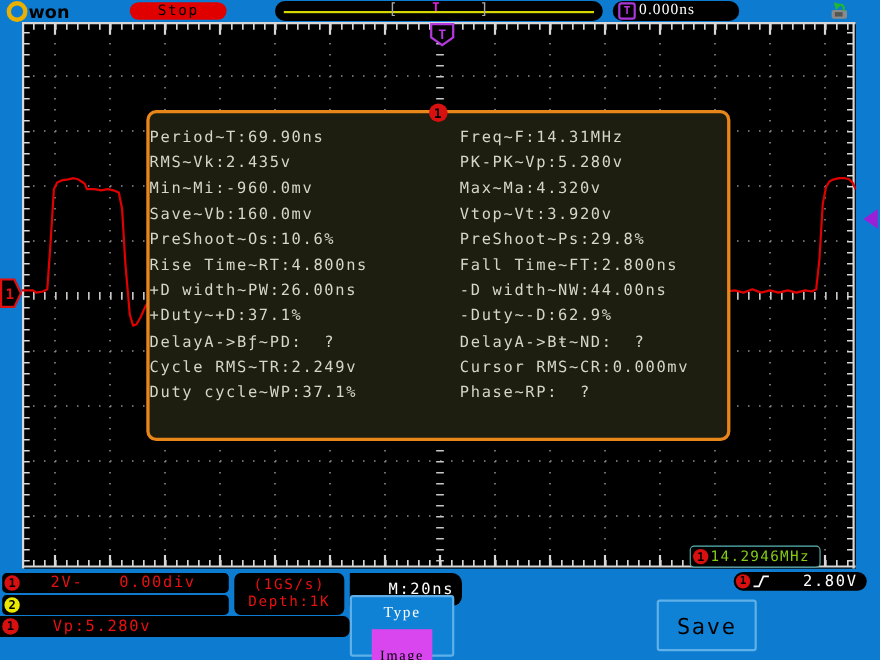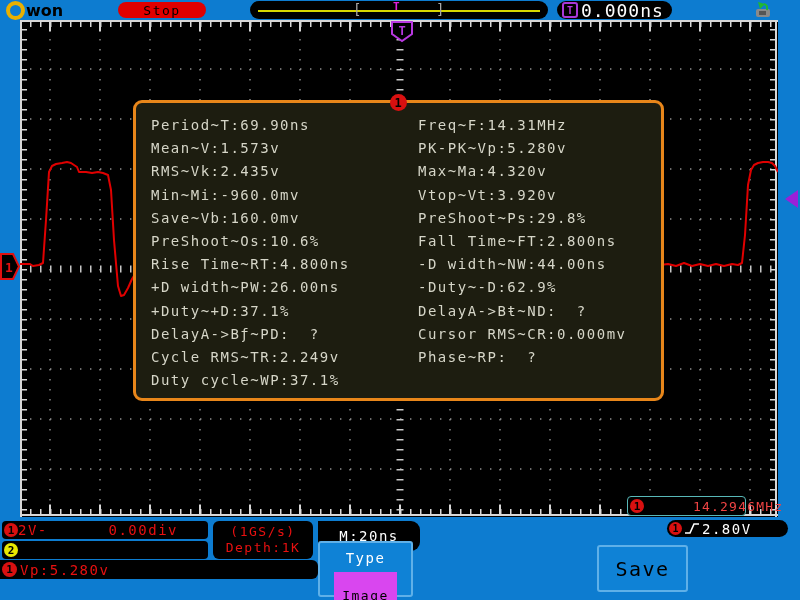--- a/index.html
+++ b/index.html
@@ -16,61 +16,61 @@
   #stop-pill{position:absolute;left:118px;top:2px;width:88px;height:16px;background:#e00000;border-radius:8px;
              display:flex;align-items:center;justify-content:center;font-size:13px;color:#000;}
   #overview-pill{position:absolute;left:250px;top:1px;width:298px;height:18px;background:#000;border-radius:9px;}
   #overview-pill .yline{position:absolute;left:8px;top:9px;width:282px;height:2px;background:#d8d800;}
   #overview-pill .brk{position:absolute;top:0px;font-size:14px;color:#a8a8a8;letter-spacing:0;}
   #overview-pill .tmark{position:absolute;left:143px;top:-1px;font-size:11px;font-weight:bold;color:#e020e0;}
   #time-pill{position:absolute;left:557px;top:1px;width:115px;height:18px;background:#000;border-radius:9px;
              display:flex;align-items:center;padding-left:5px;box-sizing:border-box;}
   #time-pill .ticon{width:12px;height:12px;border:2px solid #a838d8;border-radius:3px;color:#b838e0;
                     font-size:10px;font-weight:bold;display:flex;align-items:center;justify-content:center;margin-right:3px;}
-  #time-pill .tval{color:#fff;font-size:18px;letter-spacing:1px;}
+  #time-pill .tval{color:#fff;font-size:14px;letter-spacing:1px;font-family:Liberation Serif, serif;}
 
   
   #grat{position:absolute;left:20px;top:20px;width:758px;height:497px;background:#000;}
   #freq-counter{position:absolute;left:627px;top:496px;width:119px;height:20px;background:#000;
     border:1px solid #58b8b8;border-radius:4px;display:flex;align-items:center;z-index:6;box-sizing:border-box;}
-  #freq-counter .val{color:#ef4444;font-size:13px;letter-spacing:1.2px;margin-left:47px;}
+  #freq-counter .val{color:#84cc16;font-size:13px;letter-spacing:1.2px;}
   .badge{display:inline-flex;align-items:center;justify-content:center;border-radius:50%;
          font-weight:bold;color:#000;font-family:"DejaVu Sans Mono",monospace;flex:none;}
   .badge.red{background:#d81010;}
   .badge.yellow{background:#e8e800;}
 
   
   #ch1-marker{position:absolute;left:0px;top:253px;z-index:4;}
   #trig-arrow{position:absolute;left:785px;top:190px;width:0;height:0;z-index:4;
     border-top:9px solid transparent;border-bottom:9px solid transparent;border-right:13px solid #9a20d8;}
 
   
   #measure-panel{position:absolute;left:133px;top:100px;width:531px;height:301px;background:#1d1d10;
     border:3px solid #e8861a;border-radius:9px;box-sizing:border-box;z-index:5;}
   #measure-panel .pbadge{position:absolute;left:50%;margin-left:-9px;top:-9px;width:17px;height:17px;font-size:12px;}
   .mcol{position:absolute;top:11px;}
-  .mcol.left{left:15px;} .mcol.right{left:282px;}
+  .mcol.left{left:0;} .mcol.right{left:282px;}
   .mrow{height:23.2px;line-height:23.2px;font-size:14px;letter-spacing:1.5px;color:#d6d6c8;white-space:pre;}
 
   
   #bottombar{position:absolute;left:0;top:518px;width:800px;height:82px;background:#0d7cd0;}
   .blackbox{position:absolute;background:#000;display:flex;align-items:center;box-sizing:border-box;}
   #ch1-box{left:2px;top:3px;width:206px;height:18px;border-radius:4px;padding:0 2px;}
   #ch2-box{left:2px;top:23px;width:206px;height:18px;border-radius:4px;padding:0 2px;}
   #acq-box{left:213px;top:3px;width:100px;height:38px;border-radius:6px;flex-direction:column;justify-content:center;}
   #tb-box{left:318px;top:3px;width:102px;height:30px;border-radius:0 9px 9px 0;justify-content:center;}
   #vp-box{left:0px;top:42px;width:318px;height:19px;border-radius:0 6px 6px 0;padding:0 2px;}
   #trig-box{left:667px;top:2px;width:121px;height:17px;border-radius:9px;padding:0 2px;}
-  .chtext{font-size:14px;letter-spacing:1.5px;}
+  .chtext{font-size:14px;letter-spacing:1.5px;padding-left:28px;}
   .red-t{color:#e81010;} .yel-t{color:#e8e800;margin-top:48px;} .wht-t{color:#fff;}
   .spacer{flex:1;}
   #acq-box div{font-size:13px;letter-spacing:1.5px;color:#e81010;line-height:16px;}
 
   .softbtn{position:absolute;background:#0f82d6;border:2px solid #5fb0e8;border-radius:3px;box-sizing:border-box;}
-  #type-btn{left:318px;top:23px;width:95px;height:56px;text-align:center;}
+  #type-btn{left:318px;top:23px;width:95px;height:56px;text-align:center;font-family:Liberation Serif, serif;}
   #type-btn .tlabel{margin-top:7px;color:#fff;font-size:14px;letter-spacing:1.5px;}
   #type-btn .tvalue{display:inline-block;margin-top:6px;background:#d946ef;color:#000;
                     font-size:13px;letter-spacing:1.5px;padding:16px 8px;}
   #save-btn{left:597px;top:27px;width:91px;height:47px;display:flex;align-items:center;justify-content:center;
             color:#000;font-size:20px;letter-spacing:1.5px;}
 </style>
 </head>
 <body>
 
 <div id="topbar">
@@ -154,21 +154,20 @@
 
 <div id="freq-counter">
   <span class="badge red" style="width:14px;height:14px;font-size:11px;margin:0 2px;">1</span>
   <span class="val mono">14.2946MHz</span>
 </div>
 
 <div id="measure-panel">
   <span class="badge red pbadge">1</span>
   <div class="mcol left">
     <div class="mrow">Period~T:69.90ns</div>
-    <div class="mrow">Mean~V:1.573v</div>
     <div class="mrow">RMS~Vk:2.435v</div>
     <div class="mrow">Min~Mi:-960.0mv</div>
     <div class="mrow">Save~Vb:160.0mv</div>
     <div class="mrow">PreShoot~Os:10.6%</div>
     <div class="mrow">Rise Time~RT:4.800ns</div>
     <div class="mrow">+D width~PW:26.00ns</div>
     <div class="mrow">+Duty~+D:37.1%</div>
     <div class="mrow">DelayA-&gt;Bƒ~PD:  ?</div>
     <div class="mrow">Cycle RMS~TR:2.249v</div>
     <div class="mrow">Duty cycle~WP:37.1%</div>

